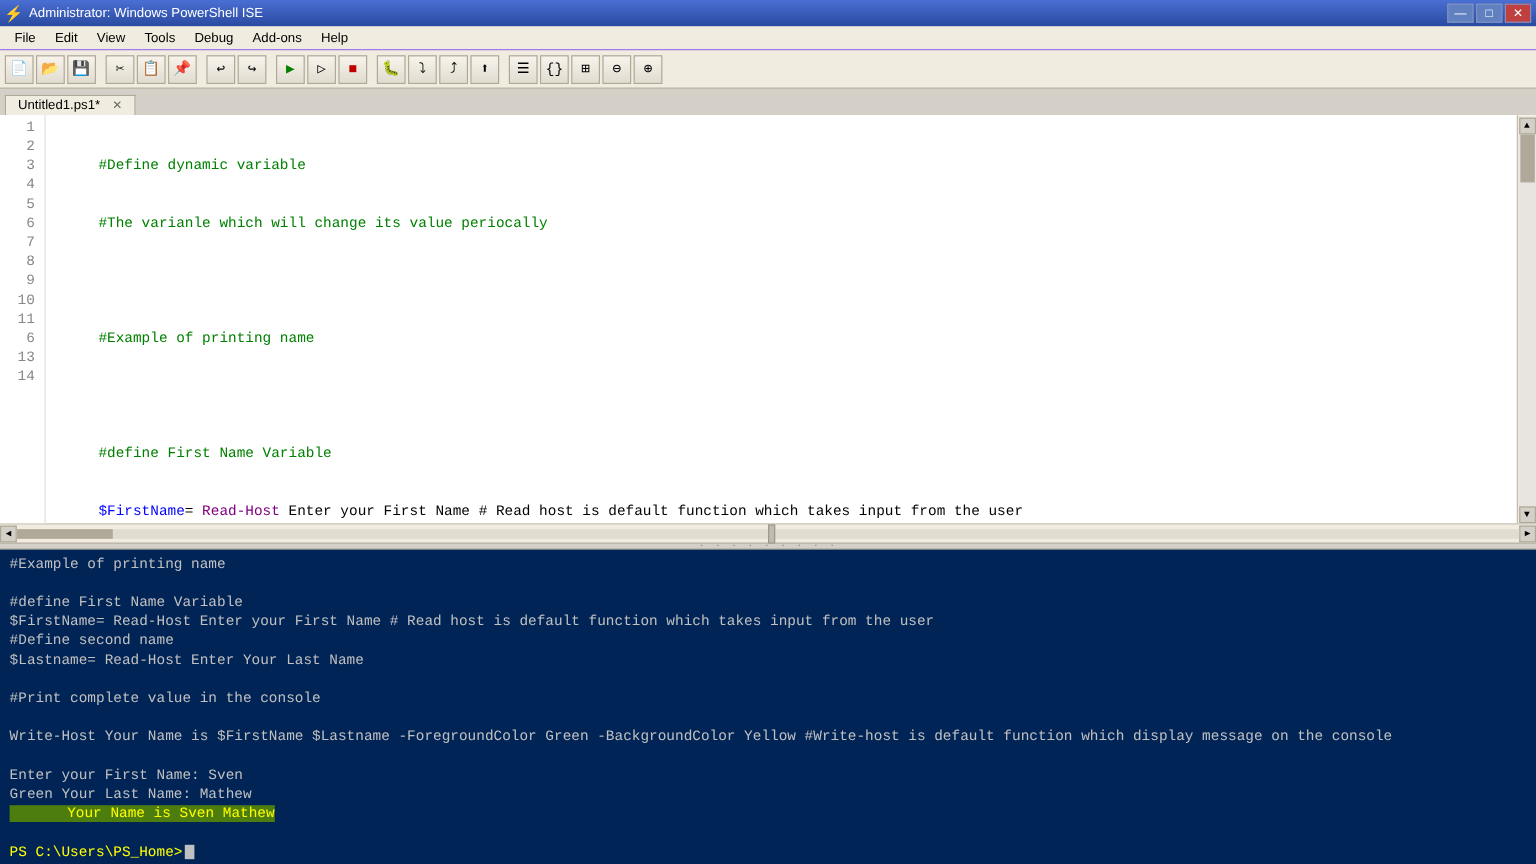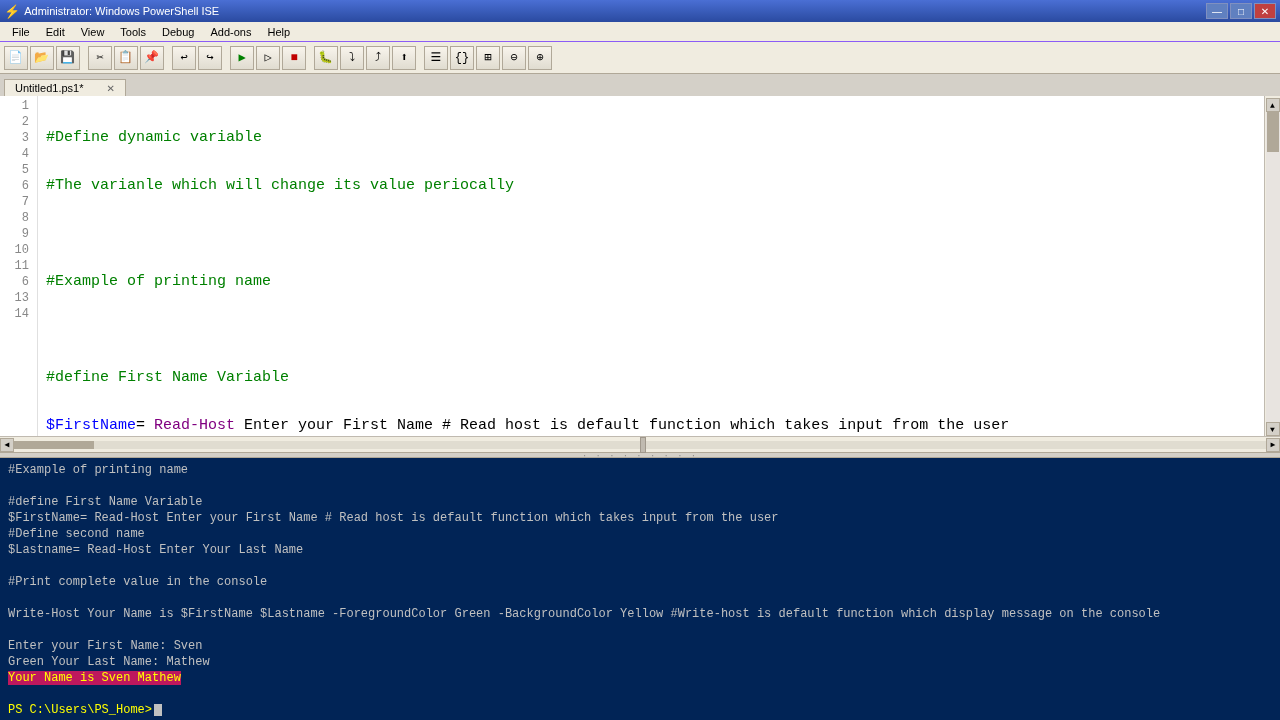--- a/index.html
+++ b/index.html
@@ -76,21 +76,21 @@
       align-items: flex-end;
       padding: 0 4px;
     }
     .tab {
       background: #f0ece0;
       border: 1px solid #b0a898;
       border-bottom: none;
       padding: 2px 10px;
       font-family: 'Segoe UI', sans-serif;
       font-size: 11px;
-      display: flex; align-items: center; gap: 23px;
+      display: flex; align-items: center; gap: 10px;
       cursor: pointer;
     }
     .tab-close { font-size: 10px; color: #666; }
 
     
     #editor-container {
       display: flex;
       background: white;
       height: 340px;
       position: relative;
@@ -102,24 +102,25 @@
       min-width: 38px;
       text-align: right;
       font-size: 12px;
       line-height: 16px;
       border-right: 1px solid #e0e0e0;
       user-select: none;
     }
     #editor-content {
       flex: 1;
       padding: 2px 8px;
-      font-size: 15px;
+      font-size: 12px;
       line-height: 16px;
       overflow: hidden;
       white-space: pre;
+      margin-left: 36px;
     }
     .code-line { height: 16px; display: block; }
     .c-comment { color: #008000; }
     .c-variable { color: #0000ff; }
     .c-cmdlet { color: #800080; }
     .c-default { color: #000000; }
 
     
     #editor-scrollbar {
       width: 16px;
@@ -286,18 +287,18 @@
     <div class="console-line console-gray">$FirstName= Read-Host Enter your First Name # Read host is default function which takes input from the user</div>
     <div class="console-line console-gray">#Define second name</div>
     <div class="console-line console-gray">$Lastname= Read-Host Enter Your Last Name</div>
     <div class="console-line">&nbsp;</div>
     <div class="console-line console-gray">#Print complete value in the console</div>
     <div class="console-line">&nbsp;</div>
     <div class="console-line console-gray">Write-Host Your Name is $FirstName $Lastname -ForegroundColor Green -BackgroundColor Yellow #Write-host is default function which display message on the console</div>
     <div class="console-line">&nbsp;</div>
     <div class="console-line console-gray">Enter your First Name: Sven</div>
     <div class="console-line console-gray">Green Your Last Name: Mathew</div>
-    <div class="console-line"><span style="color:#ffff00;background:#be185d;">Your Name is Sven Mathew</span></div>
+    <div class="console-line"><span style="color:#ffff00;background:#4d7c0f;padding-left:48px;">Your Name is Sven Mathew</span></div>
     <div class="console-line">&nbsp;</div>
     <div class="console-line"><span style="color:#ffff00;">PS C:\Users\PS_Home&gt;</span><span style="display:inline-block;width:8px;height:12px;background:#c0c0c0;vertical-align:middle;margin-left:2px;"></span></div>
   </div>
 
 </div>
 
 </body></html>

